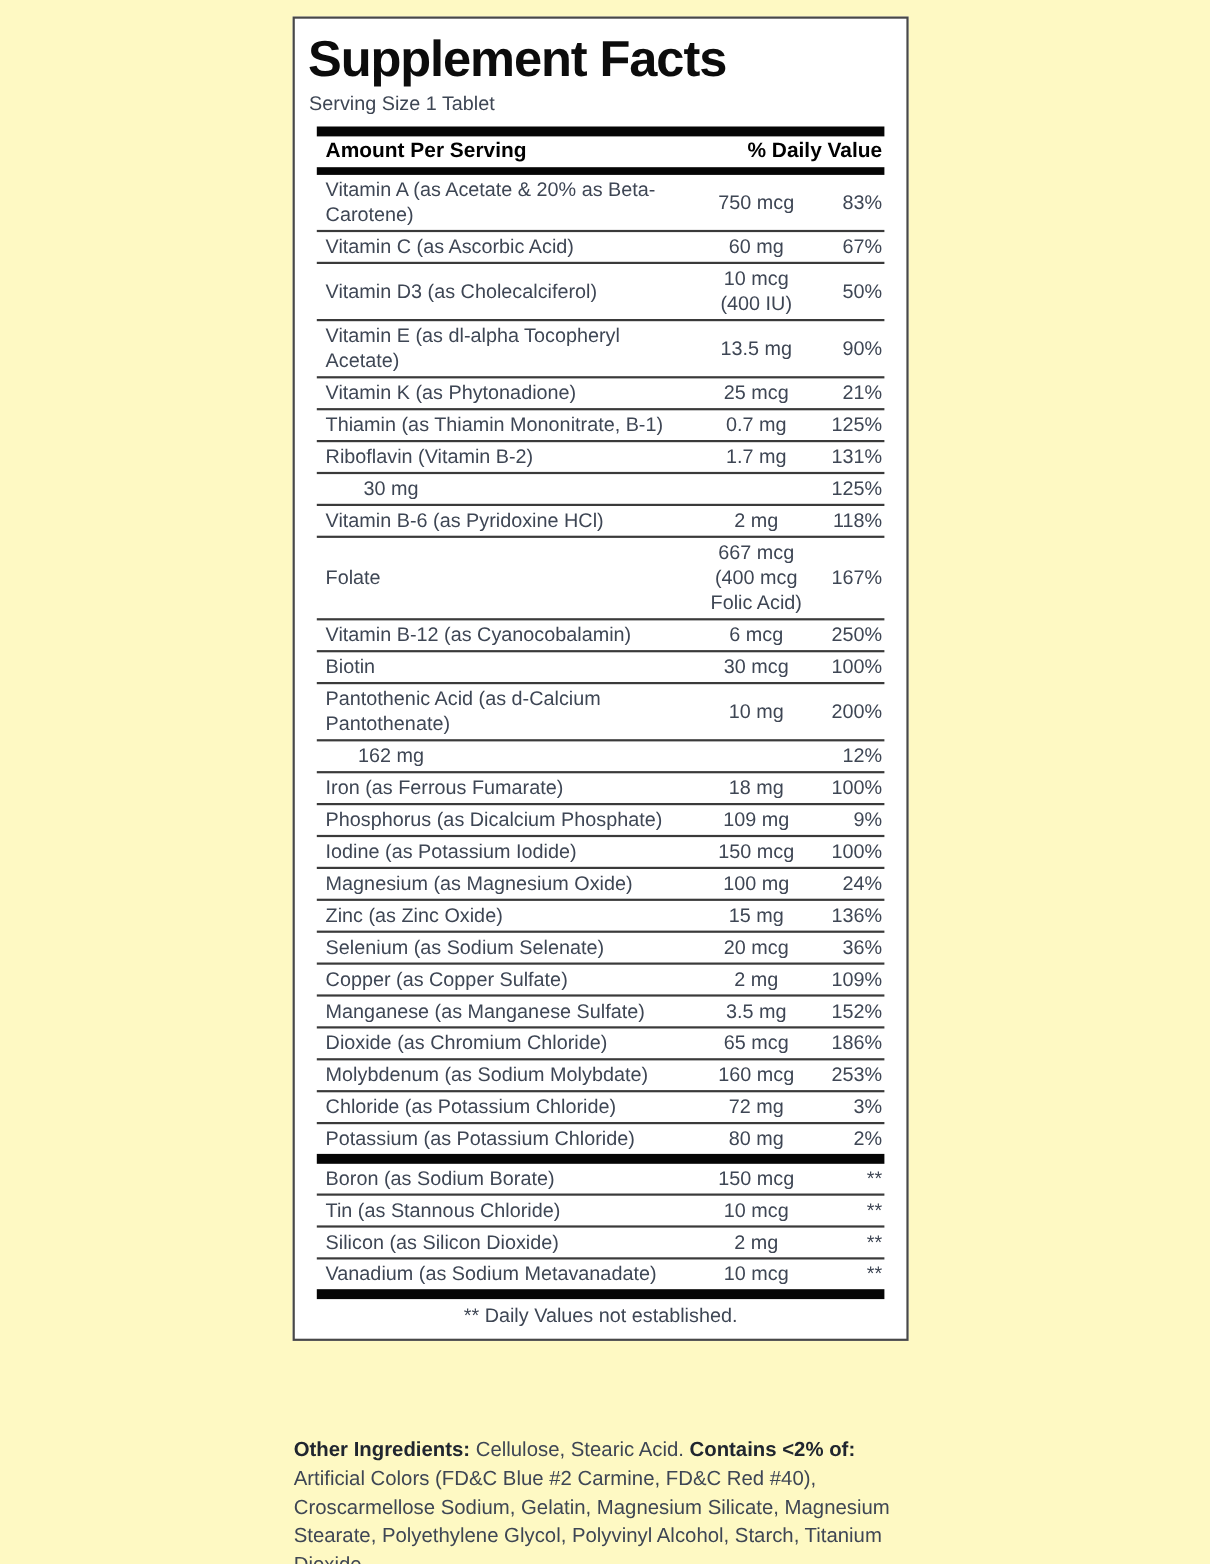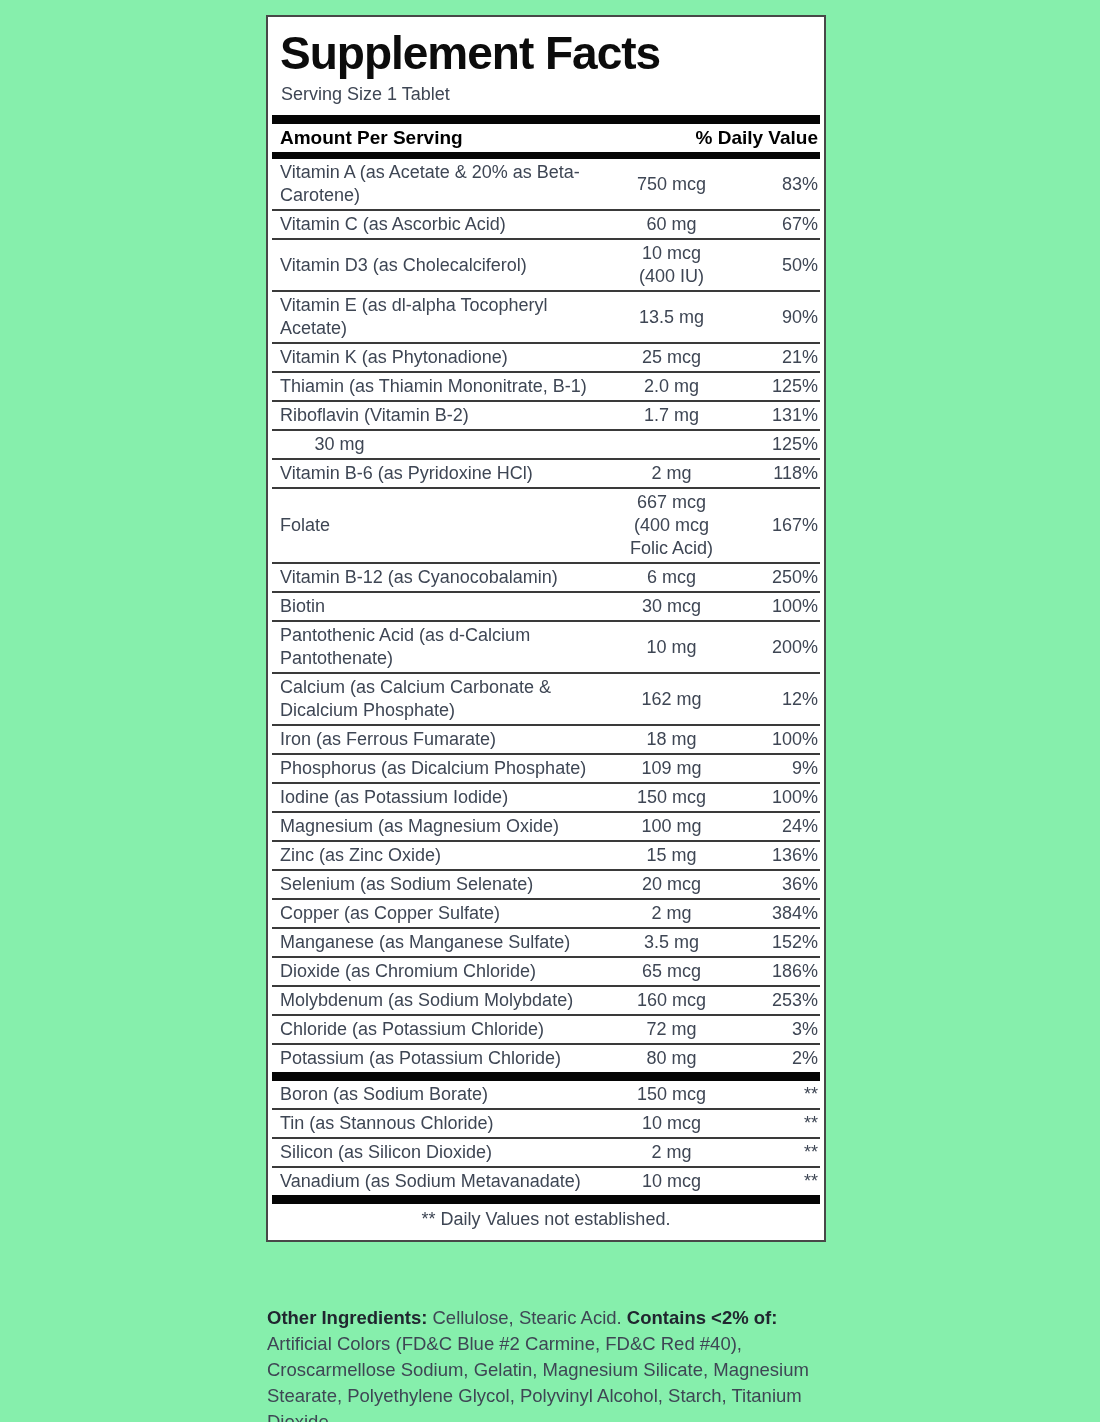--- a/index.html
+++ b/index.html
@@ -1,29 +1,29 @@
 <!DOCTYPE html>
 <html><head>
 <meta charset="utf-8">
 <style>
   html, body { margin:0; padding:0; background:#ffffff; }
   .page {
-    position:relative; width:1100px; height:1422px; background:#86efac;
+    position:relative; width:1100px; height:1422px; background:#fef9c3;
     font-family:"Liberation Sans","DejaVu Sans",sans-serif; overflow:hidden;
   }
   .facts-box {
     position:absolute; left:266px; top:15px; width:560px; box-sizing:border-box;
     border:2px solid #484848; background:#ffffff; padding-bottom:2px;
   }
   .title {
     margin:10px 12px 0 12px; font-size:46px; line-height:52px;
     font-weight:800; letter-spacing:-1px; color:#0c0c0c;
   }
   .serving { margin:3px 12px 9px 13px; font-size:18px; line-height:24px; color:#3e4654; }
-  .inner { margin:0 4px; }
+  .inner { margin:0 20px; }
   .bar { background:#050505; }
   .bar-top    { height:9px; }
   .bar-header { height:7px; }
   .bar-mid    { height:9px; }
   .bar-foot   { height:9px; }
   .hdr-row {
     display:flex; justify-content:space-between; align-items:center;
     padding:3px 2px 3px 8px; font-size:19px; font-weight:bold; color:#000000;
   }
   .section .row {
@@ -82,21 +82,21 @@
     <span class="cell amount">13.5 mg</span>
     <span class="cell dv">90%</span>
   </div>
           <div class="row">
     <span class="cell name">Vitamin K (as Phytonadione)</span>
     <span class="cell amount">25 mcg</span>
     <span class="cell dv">21%</span>
   </div>
           <div class="row">
     <span class="cell name">Thiamin (as Thiamin Mononitrate, B-1)</span>
-    <span class="cell amount">2.0 mg</span>
+    <span class="cell amount">0.7 mg</span>
     <span class="cell dv">125%</span>
   </div>
           <div class="row">
     <span class="cell name">Riboflavin (Vitamin B-2)</span>
     <span class="cell amount">1.7 mg</span>
     <span class="cell dv">131%</span>
   </div>
           <div class="row">
     <span class="cell amount">30 mg</span>
     <span class="cell dv">125%</span>
@@ -122,21 +122,20 @@
     <span class="cell name">Biotin</span>
     <span class="cell amount">30 mcg</span>
     <span class="cell dv">100%</span>
   </div>
           <div class="row">
     <span class="cell name">Pantothenic Acid (as d-Calcium Pantothenate)</span>
     <span class="cell amount">10 mg</span>
     <span class="cell dv">200%</span>
   </div>
           <div class="row">
-    <span class="cell name">Calcium (as Calcium Carbonate &amp; Dicalcium Phosphate)</span>
     <span class="cell amount">162 mg</span>
     <span class="cell dv">12%</span>
   </div>
           <div class="row">
     <span class="cell name">Iron (as Ferrous Fumarate)</span>
     <span class="cell amount">18 mg</span>
     <span class="cell dv">100%</span>
   </div>
           <div class="row">
     <span class="cell name">Phosphorus (as Dicalcium Phosphate)</span>
@@ -159,21 +158,21 @@
     <span class="cell dv">136%</span>
   </div>
           <div class="row">
     <span class="cell name">Selenium (as Sodium Selenate)</span>
     <span class="cell amount">20 mcg</span>
     <span class="cell dv">36%</span>
   </div>
           <div class="row">
     <span class="cell name">Copper (as Copper Sulfate)</span>
     <span class="cell amount">2 mg</span>
-    <span class="cell dv">384%</span>
+    <span class="cell dv">109%</span>
   </div>
           <div class="row">
     <span class="cell name">Manganese (as Manganese Sulfate)</span>
     <span class="cell amount">3.5 mg</span>
     <span class="cell dv">152%</span>
   </div>
           <div class="row">
     <span class="cell name">Dioxide (as Chromium Chloride)</span>
     <span class="cell amount">65 mcg</span>
     <span class="cell dv">186%</span>

